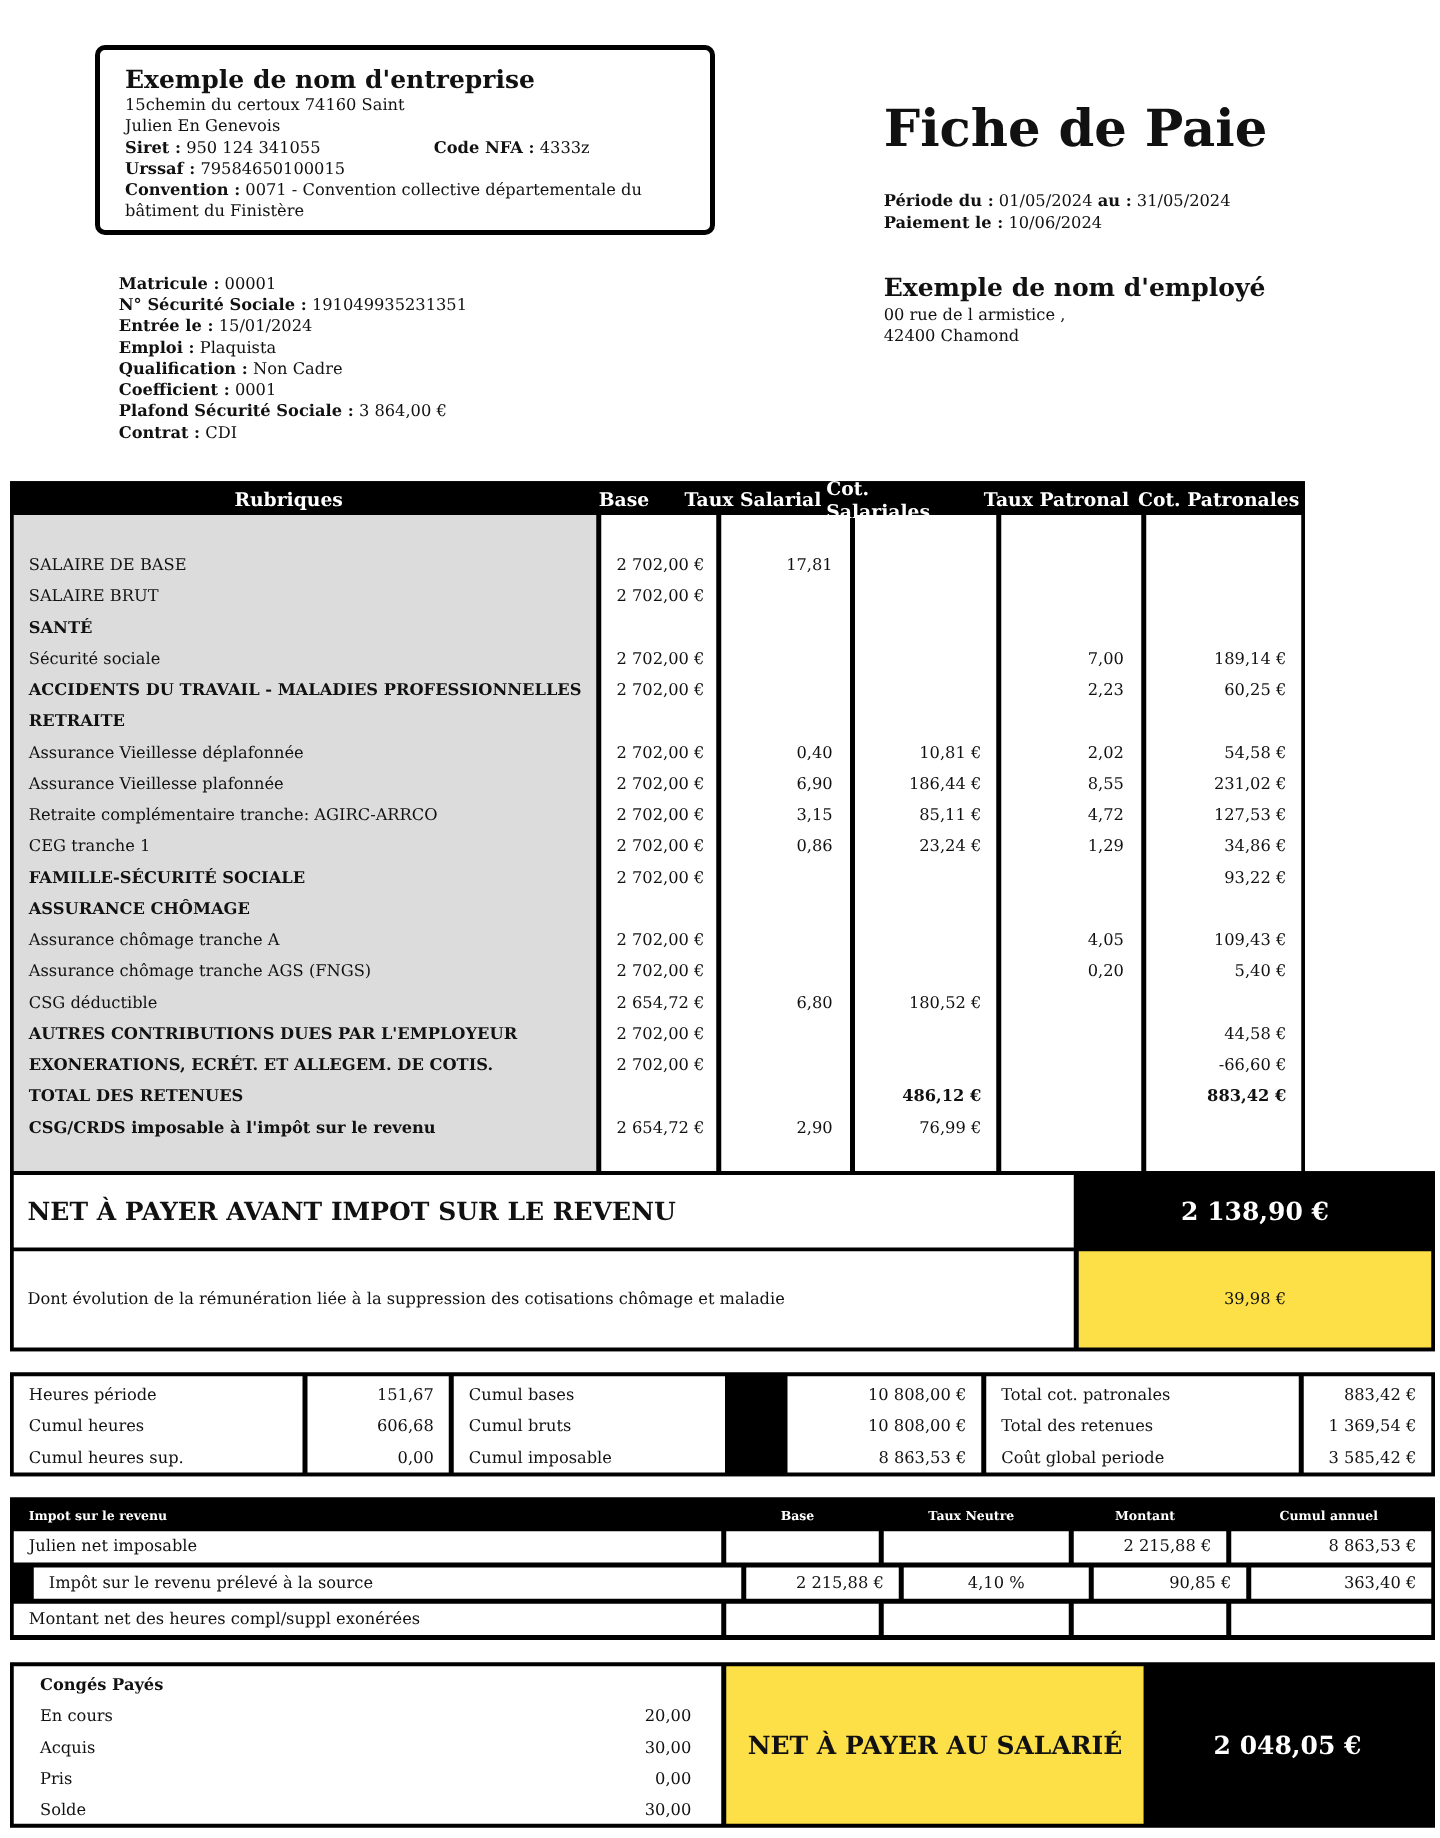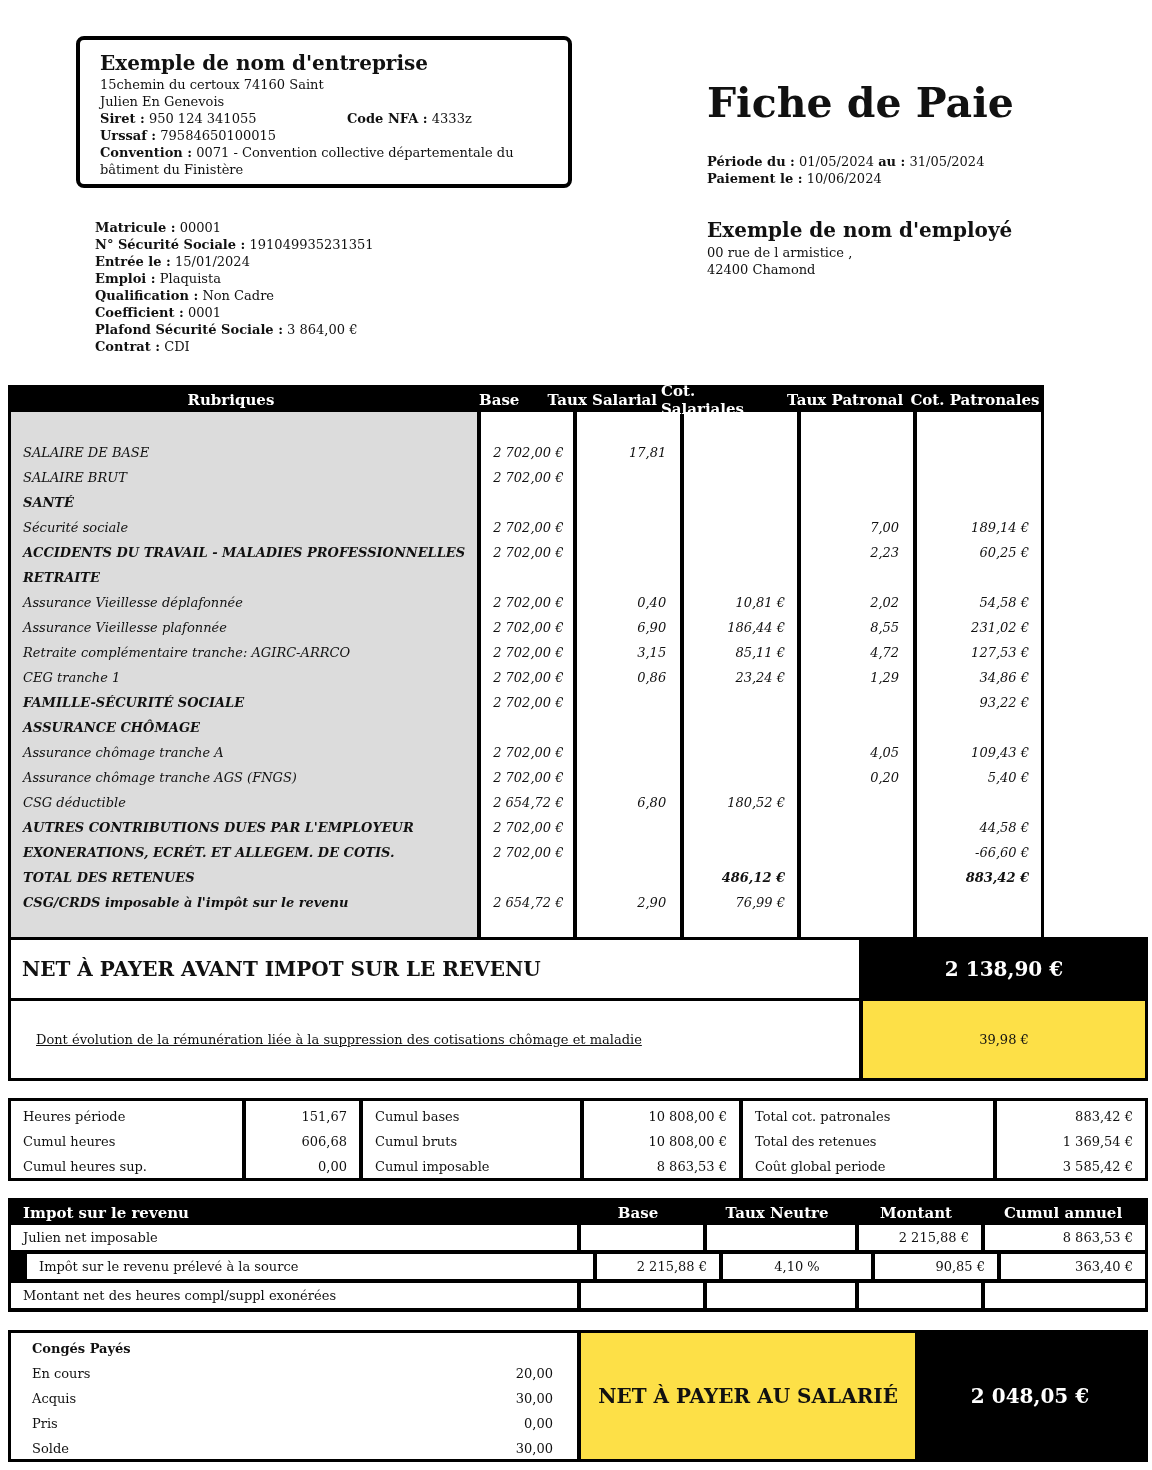--- a/index.html
+++ b/index.html
@@ -23,54 +23,54 @@
   .employee-block { position: absolute; left: 707px; top: 217px; line-height: 17px; }
   .employee-name { font-size: 20px; font-weight: bold; line-height: 27px; }
 
   
   .main-table {
     position: absolute; left: 8px; top: 385px; width: 1036px; height: 555px;
     border: 3px solid #000; background: #000;
   }
   .mt-head { display: flex; height: 24px; background: #000; color: #fff; font-weight: bold; font-size: 15px; }
   .mt-head div { display: flex; align-items: center; justify-content: center; }
-  .mt-body { display: flex; height: calc(100% - 24px); font-style: italic; }
+  .mt-body { display: flex; height: calc(100% - 24px); }
   .col { height: 100%; background: #fff; padding-top: 28px; margin-right: 4px; }
   .col:last-child { margin-right: 0; }
   .col.rub { background: #dcdcdc; }
   .c-rub { width: 486px; }
   .c-base { width: 98px; }
   .c-ts { width: 121px; }
   .c-cs { width: 133px; }
   .c-tp { width: 132px; }
   .c-cp { width: 146px; }
   .cell { height: 25px; line-height: 25px; padding: 0 12px; white-space: nowrap; }
   .num .cell { text-align: right; }
   .c-base .cell { padding-right: 10px; }
   .c-ts .cell, .c-tp .cell { padding-right: 14px; }
 
   
   .net-box { position: absolute; left: 8px; top: 937px; width: 1140px; height: 144px; border: 3px solid #000; background: #000; }
   .net-row1 { display: flex; height: 58px; }
   .net-label { width: 848px; background: #fff; font-size: 20px; font-weight: bold; display: flex; align-items: center; padding-left: 11px; margin-right: 4px; }
   .net-value { flex: 1; background: #000; color: #fff; font-size: 20px; font-weight: bold; display: flex; align-items: center; justify-content: center; }
   .net-row2 { display: flex; height: 77px; margin-top: 3px; }
-  .evo-label { width: 848px; background: #fff; font-size: 13px; display: flex; align-items: center; padding-left: 25px; margin-right: 4px; text-decoration: underline; }
+  .evo-label { width: 848px; background: #fff; font-size: 13px; display: flex; align-items: center; padding-left: 11px; margin-right: 4px; }
   .evo-value { flex: 1; background: #fde047; font-size: 13px; display: flex; align-items: center; justify-content: center; }
 
   
   .cumuls { position: absolute; left: 8px; top: 1098px; width: 1140px; height: 83px; border: 3px solid #000; background: #000; display: flex; }
   .cu-col { background: #fff; height: 100%; margin-right: 4px; padding-top: 3px; }
   .cu-col:last-child { margin-right: 0; }
   .cu-col .cell { height: 25px; line-height: 25px; }
-  .cu1 { width: 231px; } .cu2 { width: 113px; } .cu3 { width: 217px; } .cu4 { width: 155px; } .cu5 { width: 250px; } .cu6 { flex: 1; }
+  .cu1 { width: 231px; } .cu2 { width: 113px; } .cu3 { width: 217px; } .cu4 { width: 155px; margin-left: 46px; } .cu5 { width: 250px; } .cu6 { flex: 1; }
 
   
   .impot { position: absolute; left: 8px; top: 1198px; width: 1140px; height: 114px; border: 3px solid #000; background: #000; }
-  .imp-head { display: flex; height: 24px; color: #fff; font-weight: bold; font-size: 15px; }
+  .imp-head { display: flex; height: 24px; color: #fff; font-weight: bold; font-size: 10px; }
   .imp-head div { display: flex; align-items: center; justify-content: center; }
   .imp-head .i1 { justify-content: flex-start; padding-left: 12px; }
   .imp-row { display: flex; height: 25px; margin-top: 4px; }
   .imp-row:first-of-type { margin-top: 0; }
   .imp-row div { background: #fff; margin-right: 4px; line-height: 25px; padding: 0 12px; white-space: nowrap; }
   .imp-row div:last-child { margin-right: 0; }
   .i1 { width: 566px; } .i2 { width: 122px; } .i3 { width: 148px; } .i4 { width: 122px; } .i5 { flex: 1; }
   .imp-row .i2, .imp-row .i4, .imp-row .i5 { text-align: right; }
   .imp-row .i3 { text-align: center; }
 

